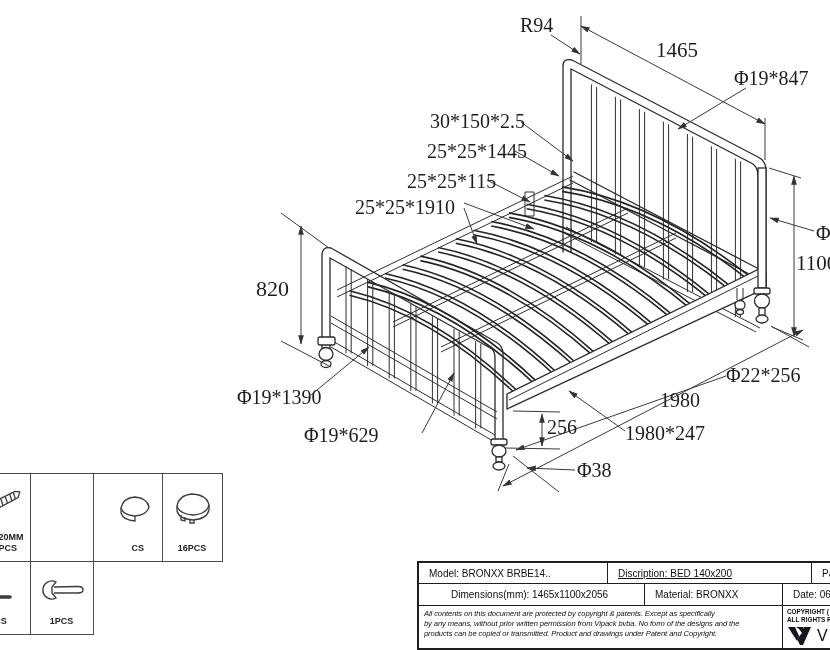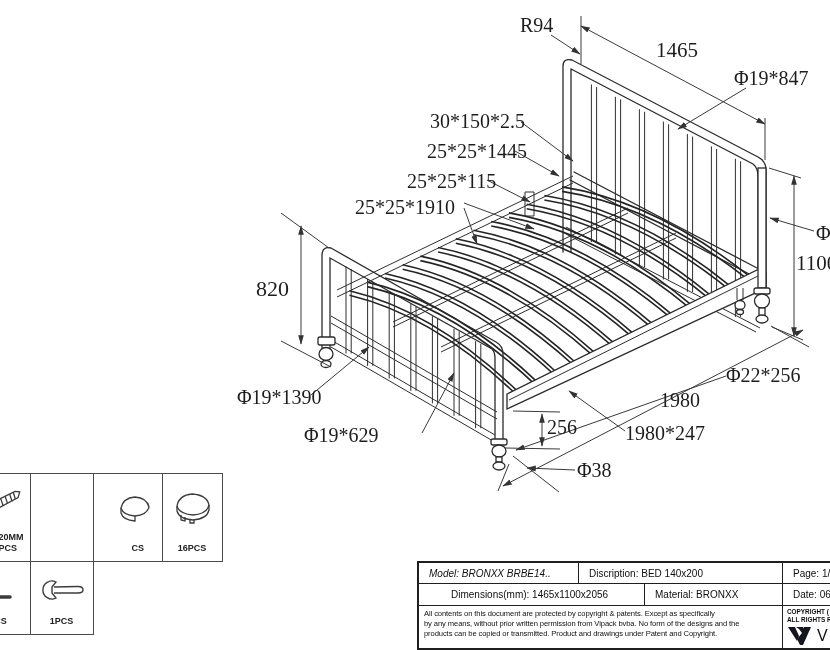--- a/index.html
+++ b/index.html
@@ -25,21 +25,21 @@
   
   .tblock{position:absolute;left:417px;top:561px;width:446px;height:89px;
           border:2px solid #1f1f1f;background:#fff;box-sizing:border-box;color:#0e0e0e;}
   .trow{display:flex;border-bottom:1.5px solid #1f1f1f;}
   .trow:last-child{border-bottom:none;}
   .tcell{border-right:1.5px solid #1f1f1f;display:flex;align-items:center;
          padding-left:10px;font-size:10px;white-space:nowrap;overflow:hidden;
          box-sizing:border-box;}
   .tcell:last-child{border-right:none;}
   .legal{display:block;padding:3px 4px 0 5px;font-size:7.6px;line-height:10.2px;
-         color:#101010;letter-spacing:-0.1px;}
+         color:#101010;letter-spacing:-0.1px;font-style:italic;}
   .legal div{white-space:nowrap;}
   .copycell{display:block;padding:2px 0 0 4px;}
   .copytxt{font-size:6.4px;font-weight:bold;line-height:8px;white-space:nowrap;}
   .logorow{display:flex;align-items:center;margin-top:2px;}
   .logov{font-size:16px;letter-spacing:2px;color:#111;margin-left:4px;line-height:16px;}
 </style>
 </head>
 <body>
 
 <svg id="drawing" width="830" height="650" viewBox="0 0 830 650" style="position:absolute;left:0;top:0;">
@@ -274,22 +274,22 @@
         </svg>
     </div>
     <div class="plbl">
       <div>1PCS</div>
     </div>
   </div>
 </div>
 
 <div class="tblock">
   <div class="trow" style="height:20px;">
-    <div class="tcell" style="width:160px;font-style:italic;">Model: BRONXX BRBE14..</div>
-    <div class="tcell" style="width:204px;">Discription: BED 140x200</div>
+    <div class="tcell" style="width:189px;">Model: BRONXX BRBE14..</div>
+    <div class="tcell" style="width:204px;text-decoration:underline;">Discription: BED 140x200</div>
     <div class="tcell" style="flex:1;">Page: 1/1</div>
   </div>
   <div class="trow" style="height:21px;">
     <div class="tcell" style="width:226px;padding-left:32px;">Dimensions(mm): 1465x1100x2056</div>
     <div class="tcell" style="width:138px;">Material: BRONXX</div>
     <div class="tcell" style="flex:1;">Date: 06/03</div>
   </div>
   <div class="trow" style="height:44px;">
     <div class="tcell legal" style="width:364px;">
       <div>All contents on this document are protected by copyright &amp; patents. Except as specifically</div>

